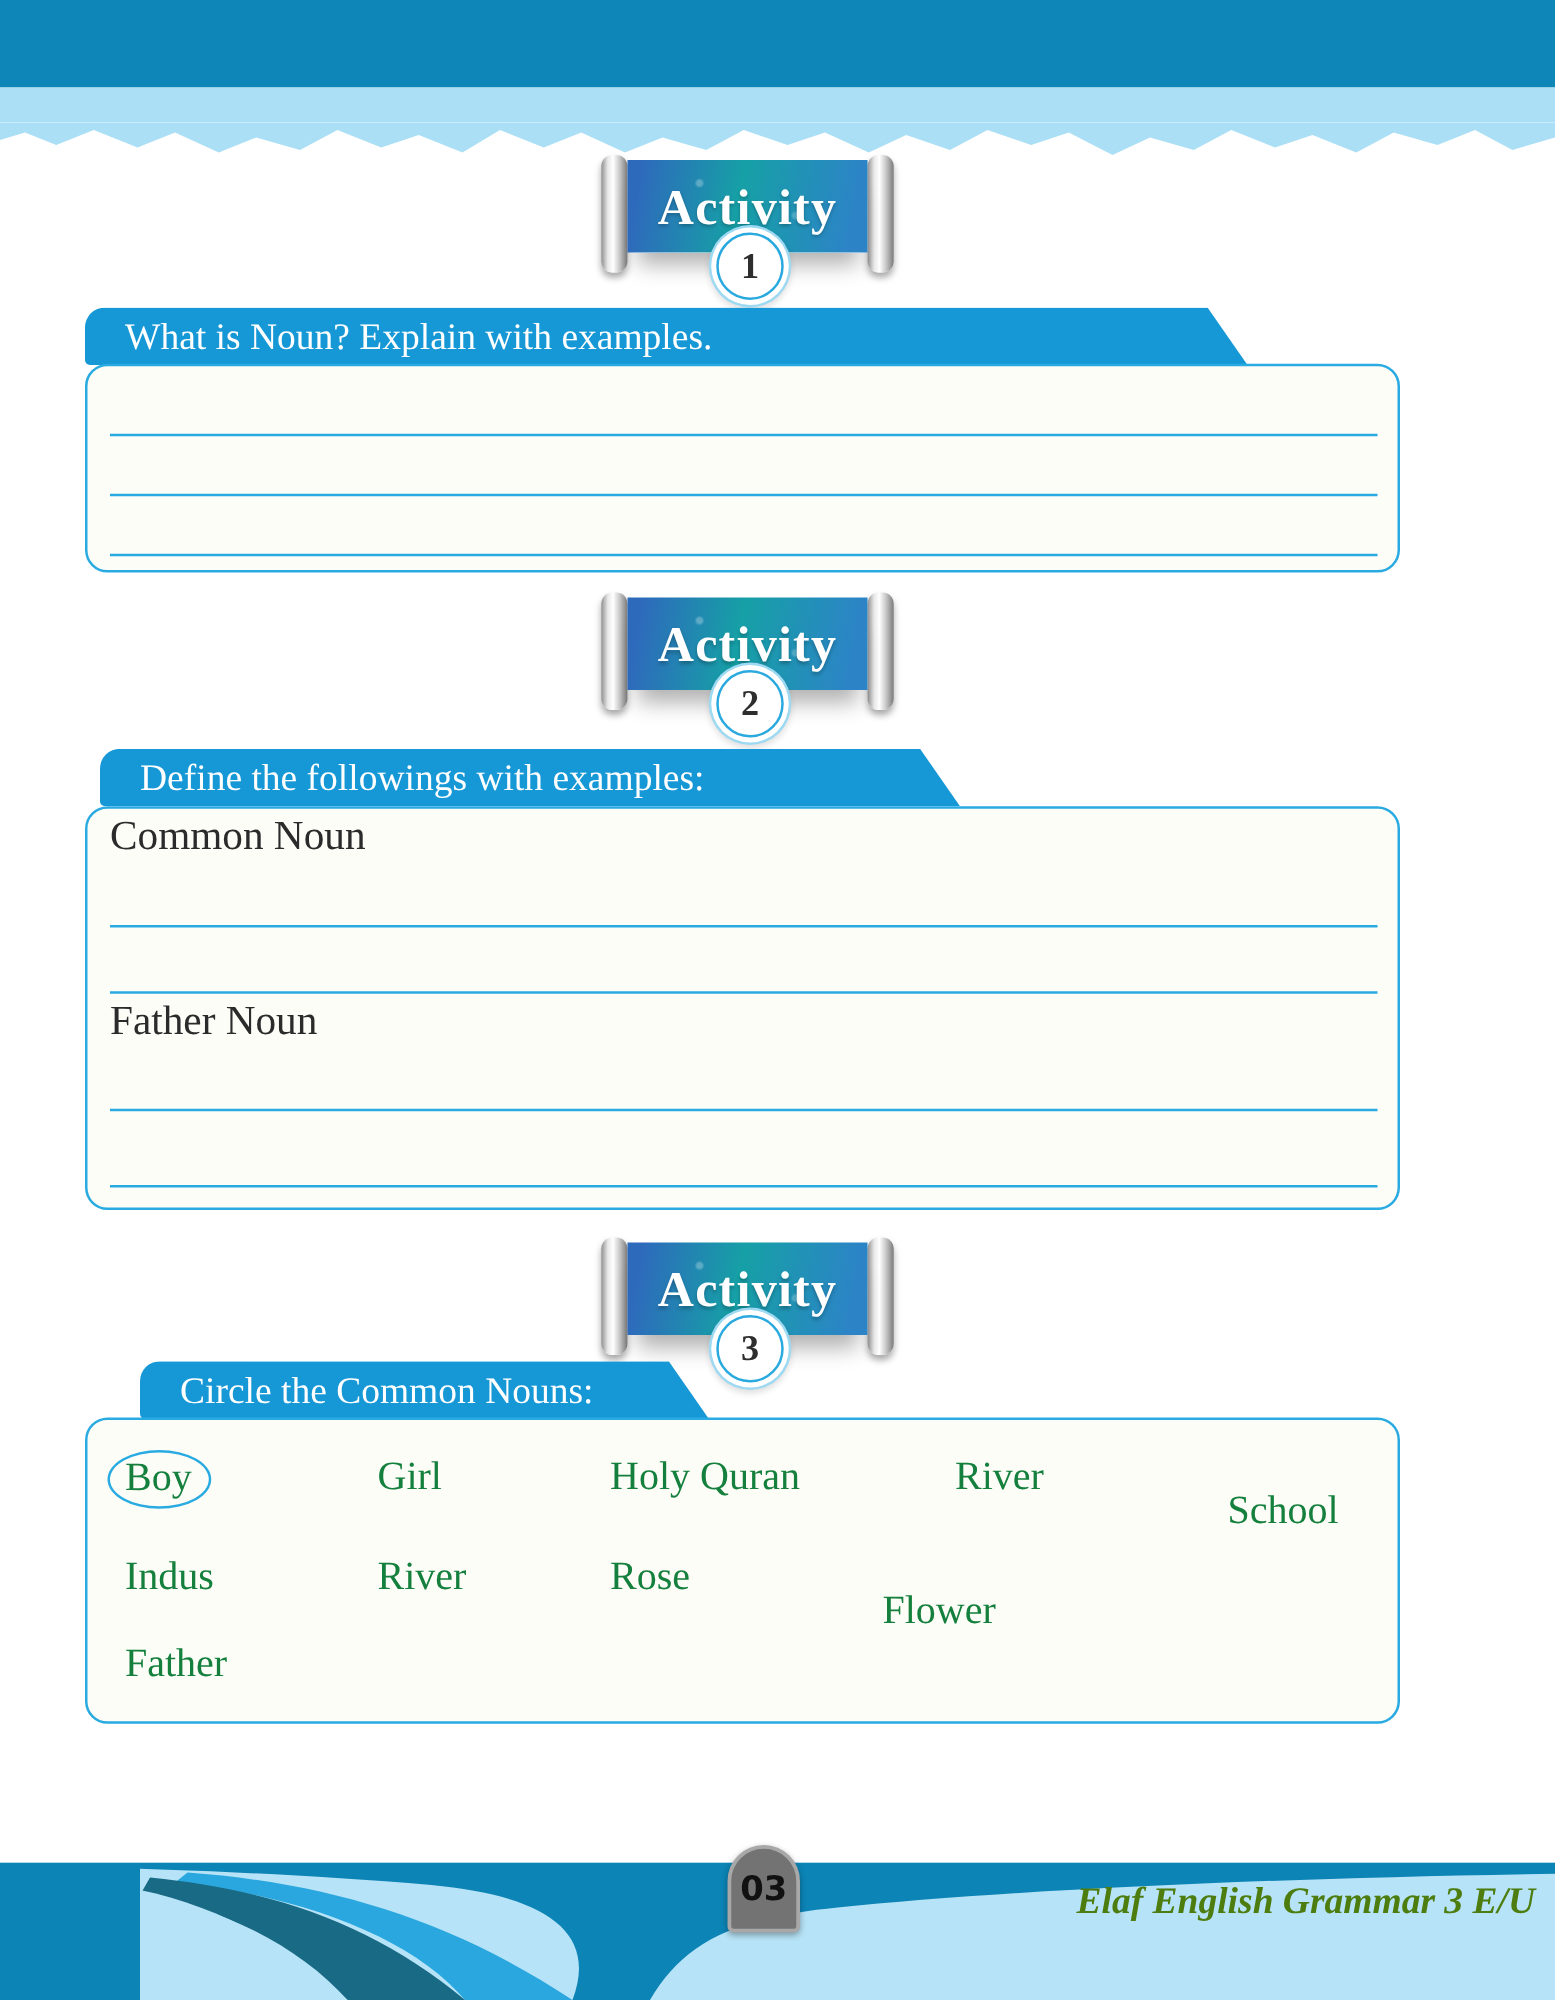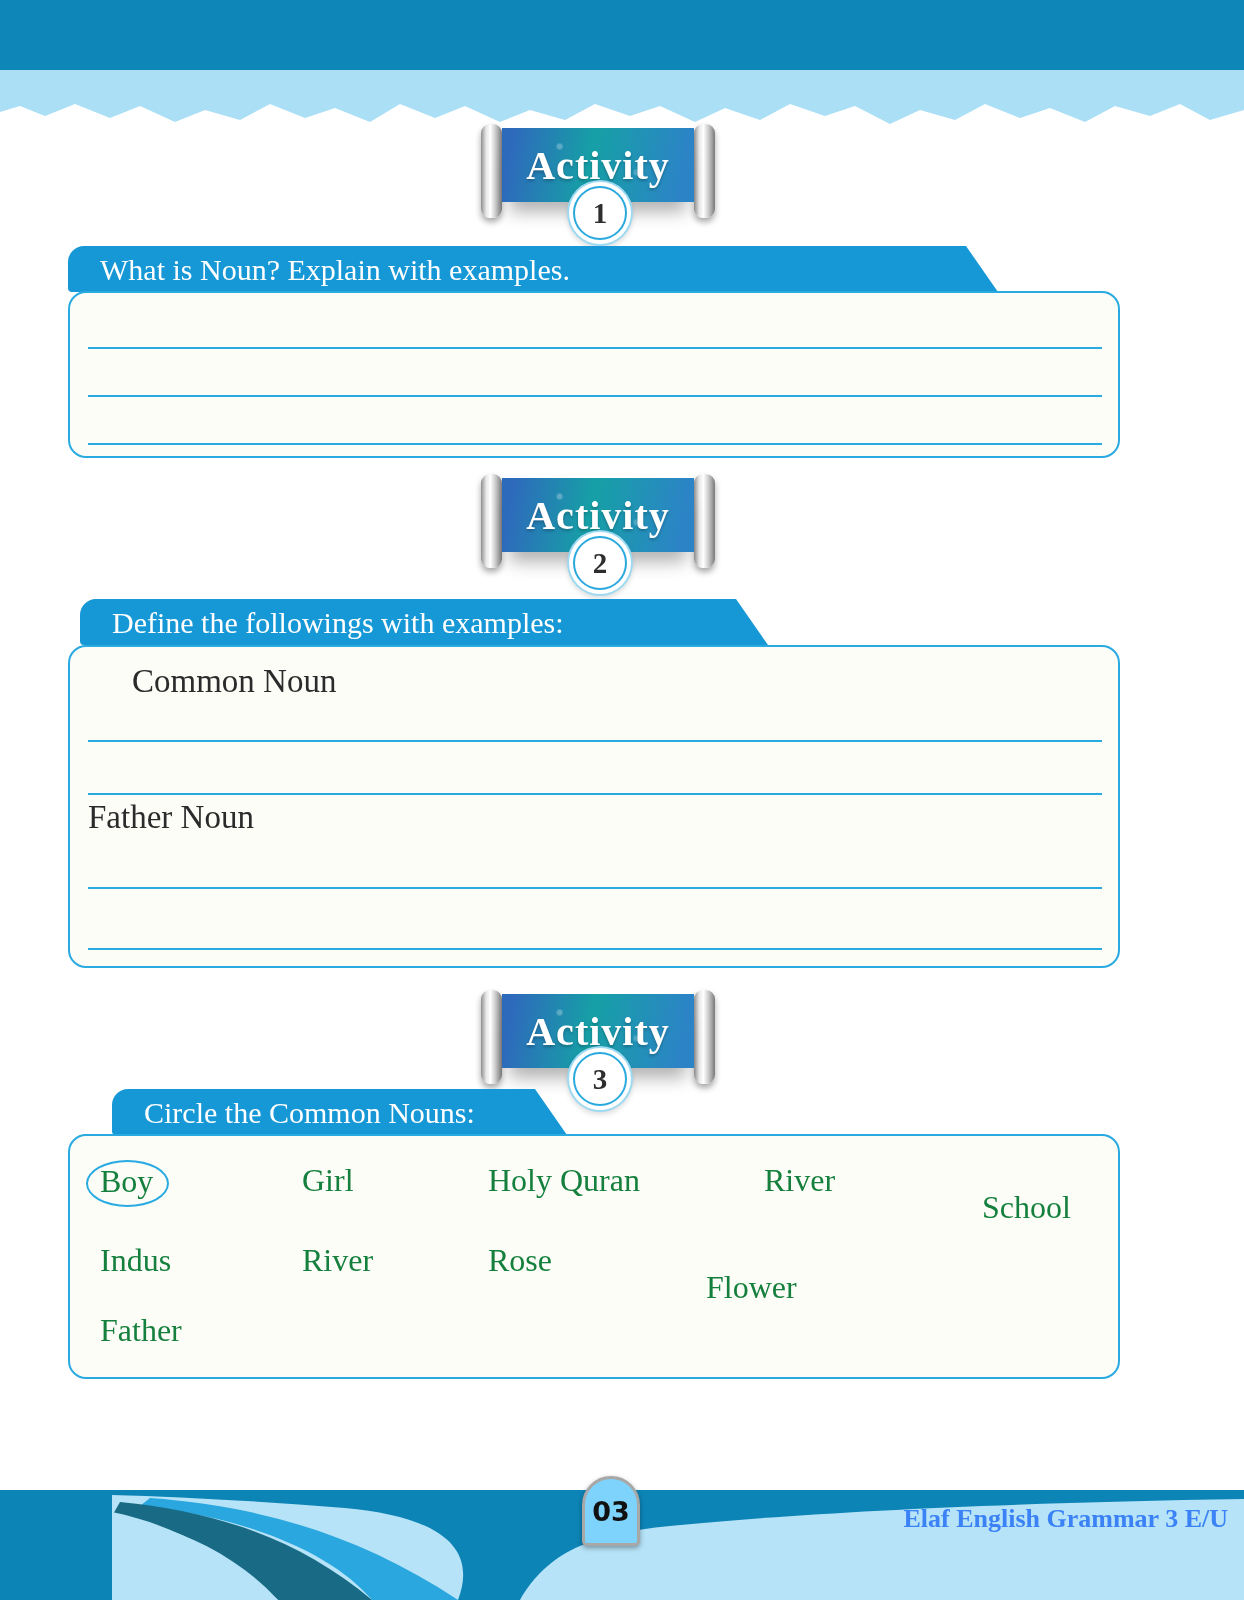--- a/index.html
+++ b/index.html
@@ -59,29 +59,29 @@
   .word-row{position:absolute;left:0;right:0;height:46px;display:flex;padding-left:30px;box-sizing:border-box;}
   .word-cell{font-size:32px;color:#15803d;flex:0 0 auto;}
   .w1{width:202px;} .w2{width:186px;} .w3{width:276px;} .w4{width:218px;} .w5{width:auto;margin-top:27px;}
   .circled{
     display:inline-block;border:2.5px solid #29abe2;border-radius:50%;
     padding:1px 14px 5px 12px;margin-left:-14px;margin-top:-2px;
   }
   
   .footer-svg{position:absolute;left:0;top:1490px;width:1244px;height:110px;display:block;}
   .page-badge{
-    position:absolute;left:582px;top:1476px;width:58px;height:70px;background:#7dd3fc;
+    position:absolute;left:582px;top:1476px;width:58px;height:70px;background:#737373;
     border:3px solid #a8a8a8;border-radius:30px 30px 5px 5px;box-sizing:border-box;
     display:flex;align-items:center;justify-content:center;
     font-family:"DejaVu Sans",sans-serif;font-weight:bold;font-size:27px;color:#111111;
     box-shadow:0 2px 5px rgba(0,0,0,.35);
   }
   .footer-title{
-    position:absolute;right:16px;top:1504px;font-weight:bold;
-    font-size:26px;color:#3b82f6;
+    position:absolute;right:16px;top:1504px;font-style:italic;font-weight:bold;
+    font-size:30px;color:#4d7c0f;
   }
 </style>
 </head>
 <body>
 
 <div id="page">
 
   <div class="top-band"></div>
   <div class="light-band"></div>
   <svg class="torn-svg" viewBox="0 0 1244 30" preserveAspectRatio="none">
@@ -118,21 +118,21 @@
     <div class="num-circle">
       <span>2</span>
     </div>
   </div>
 
   <div class="title-bar" style="left:80px;top:599px;width:688px;">
     <span>Define the followings with examples:</span>
   </div>
 
   <div class="answer-box" style="left:68px;top:645px;width:1052px;height:323px;">
-    <div class="noun-label" style="top:16px;margin-left:44px;">Common Noun</div>
+    <div class="noun-label" style="top:4px;">Common Noun</div>
     <div class="answer-line" style="top:93px;"></div>
     <div class="answer-line" style="top:146px;"></div>
     <div class="noun-label" style="top:152px;">Father Noun</div>
     <div class="answer-line" style="top:240px;"></div>
     <div class="answer-line" style="top:301px;"></div>
   </div>
 
   <div class="banner" style="left:478px;top:988px;">
     <div class="scroll-roll scroll-left"></div>
     <div class="scroll-roll scroll-right"></div>

